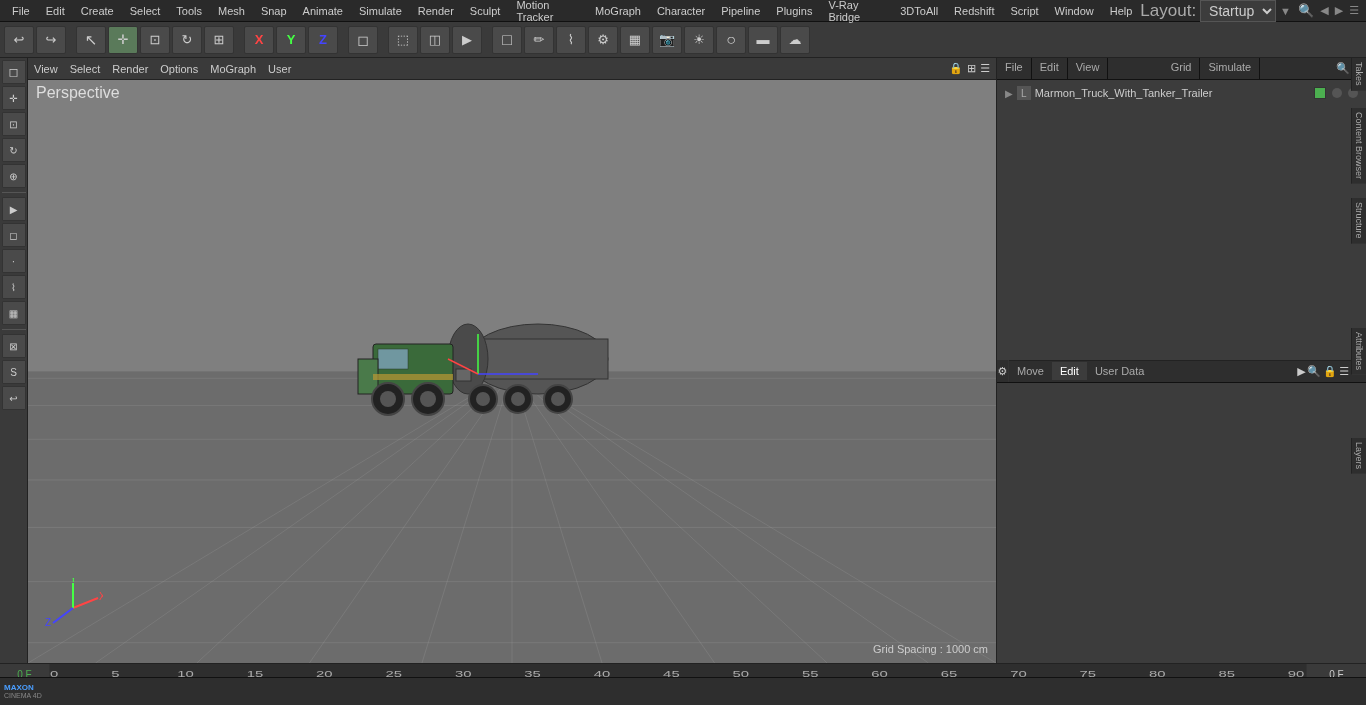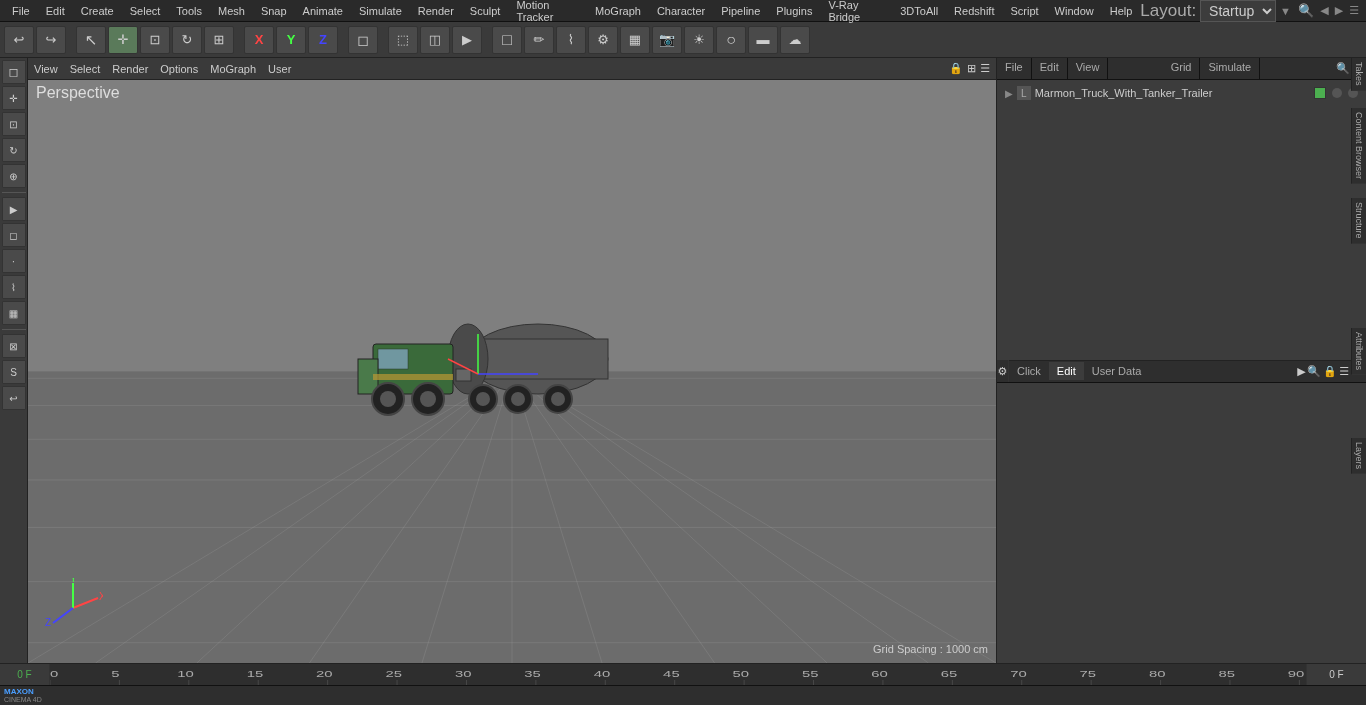--- a/index.html
+++ b/index.html
@@ -259,21 +259,21 @@
             <span style="width:12px; height:12px; background:#4caf50; border:1px solid #333; display:inline-block;"></span>
             <span style="width:10px; height:10px; border-radius:50%; background:#555; display:inline-block; margin-left:2px;"></span>
             <span style="width:10px; height:10px; border-radius:50%; background:#555; display:inline-block; margin-left:2px;"></span>
           </div>
         </div>
       </div>
 
       <div id="attrs-panel">
         <div id="attrs-tabs" style="display:flex; background:#2e2e2e; height:22px; border-bottom:1px solid #111; align-items:center;">
           <div style="width:12px; height:22px; background:#2e2e2e; display:flex; align-items:center; justify-content:center; border-right:1px solid #333; cursor:pointer;">⚙</div>
-          <div class="attrs-tab">Click</div>
+          <div class="attrs-tab">Move</div>
           <div class="attrs-tab active">Edit</div>
           <div class="attrs-tab">User Data</div>
           <div style="margin-left:auto; display:flex; gap:2px; padding:0 4px; align-items:center;">
             <span style="font-size:11px; cursor:pointer;">▶</span>
             <span style="font-size:11px; cursor:pointer;">🔍</span>
             <span style="font-size:11px; cursor:pointer;">🔒</span>
             <span style="font-size:11px; cursor:pointer;">☰</span>
             <span style="font-size:11px; cursor:pointer;">…</span>
           </div>
         </div>
@@ -371,19 +371,19 @@
 
       <div class="tr-btn">✛</div>
       <div class="tr-btn">⊡</div>
       <div class="tr-btn">↻</div>
       <div class="tr-btn" style="background:#5a5a9a; font-size:10px; font-weight:bold;">P</div>
       <div class="tr-btn">⊞</div>
       <div class="tr-btn">🎞</div>
     </div>
   </div>
 
-  <div id="status-bar" style="position:fixed; bottom:0; left:0; right:0; height:20px; background:#2e2e2e; display:flex; align-items:center; padding:0 4px; gap:6px; border-top:1px solid #111;">
+  <div id="status-bar" style="position:fixed; bottom:0; left:0; right:0; height:28px; background:#2e2e2e; display:flex; align-items:center; padding:0 4px; gap:6px; border-top:1px solid #111;">
     <div style="display:flex; flex-direction:column; line-height:1; margin-right:4px;">
       <span style="font-size:8px; color:#4a9eff; font-weight:bold;">MAXON</span>
       <span style="font-size:7px; color:#888;">CINEMA 4D</span>
     </div>
   </div>
 </div>
 
 </body></html>

